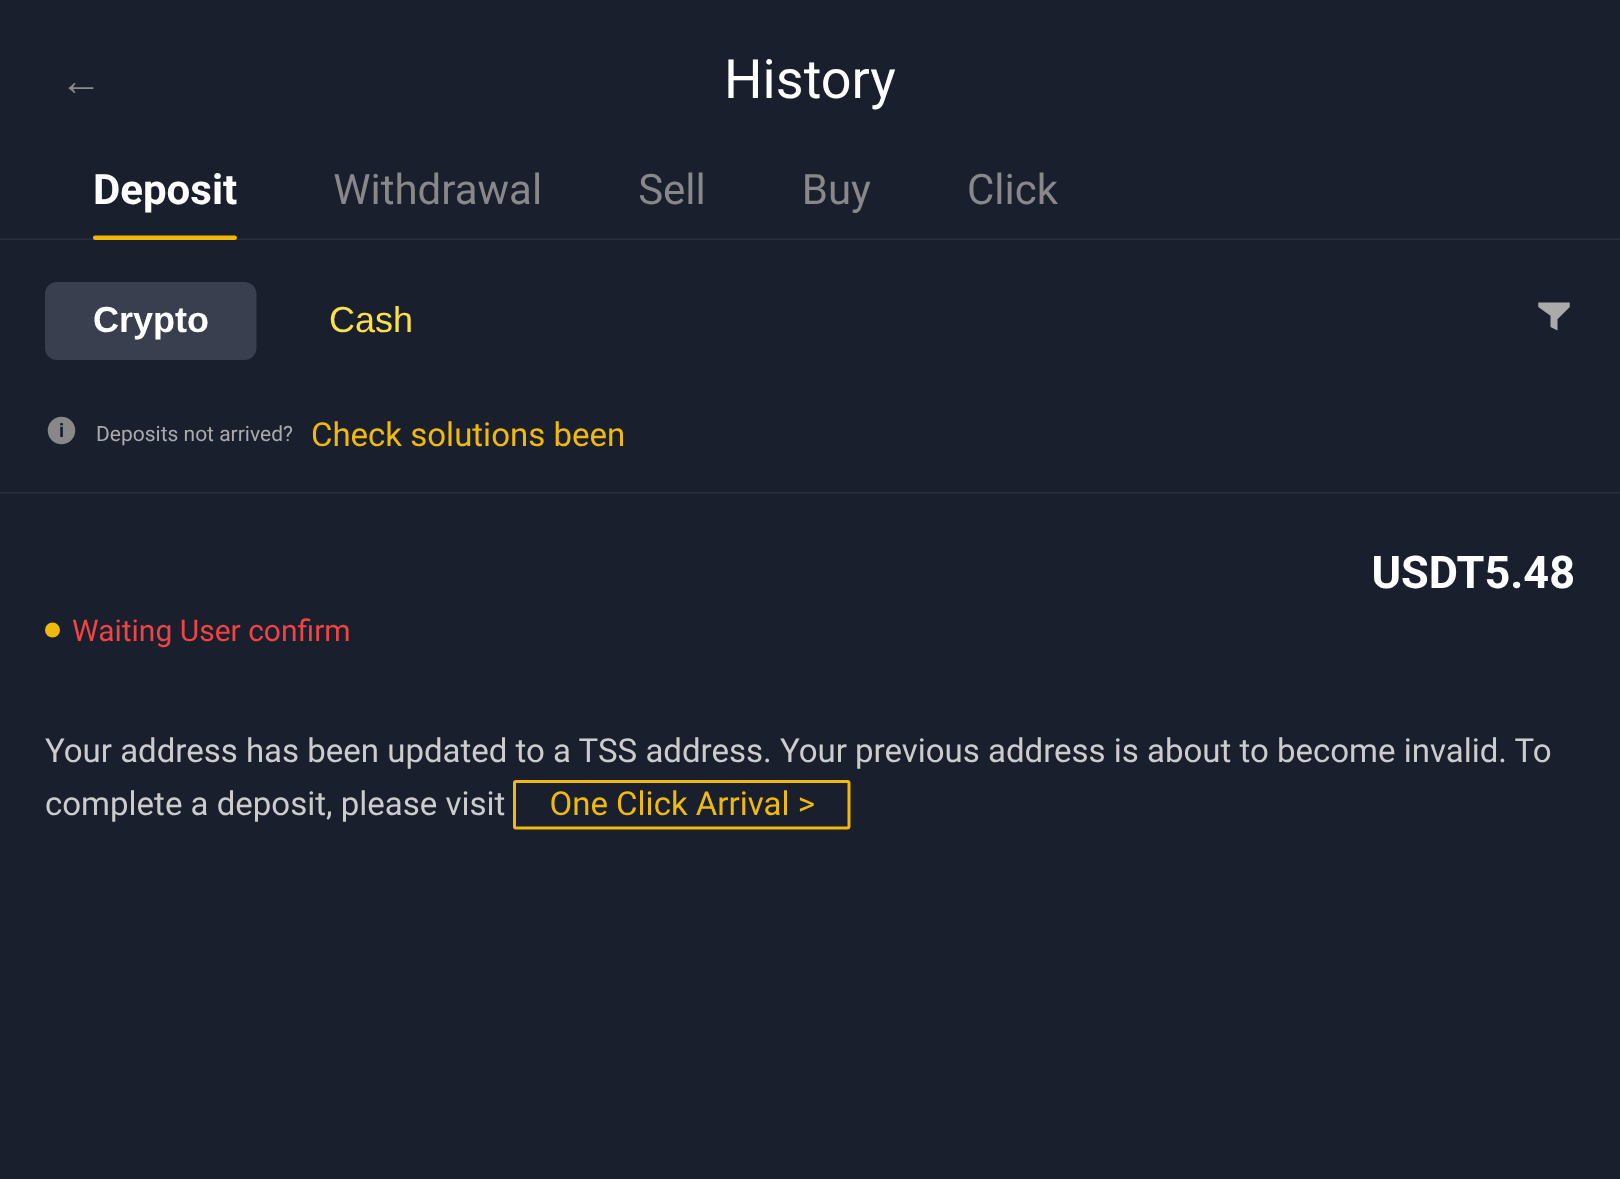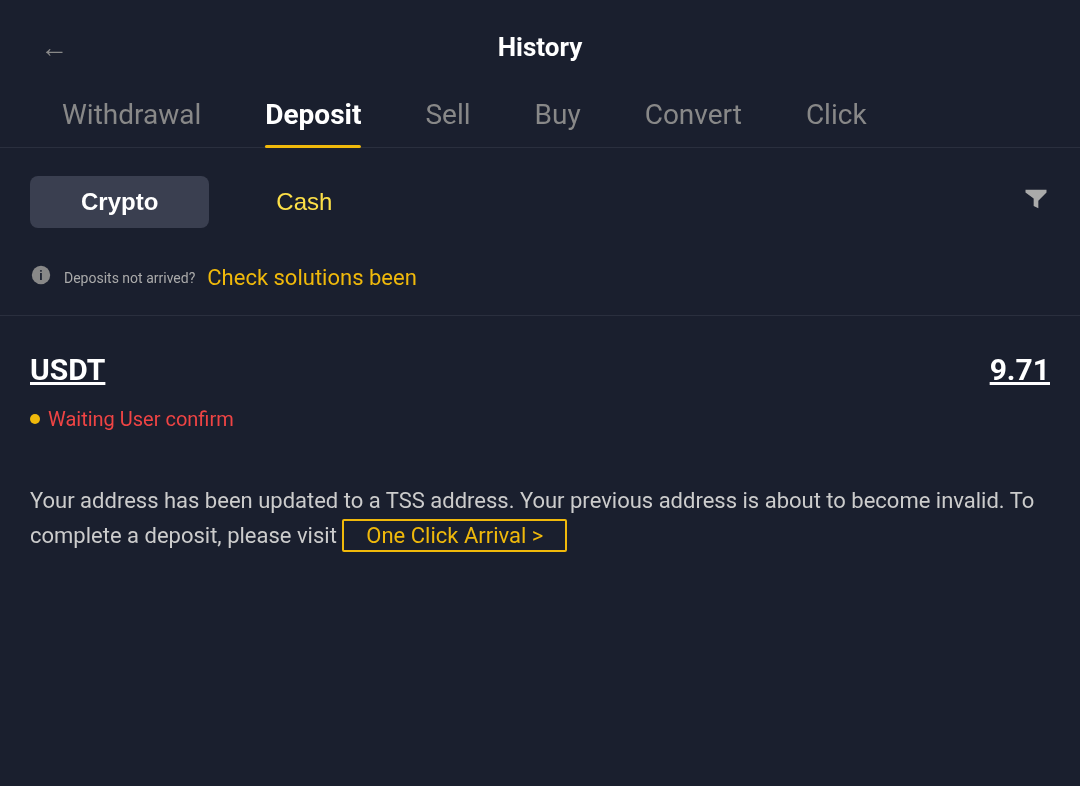--- a/index.html
+++ b/index.html
@@ -27,22 +27,22 @@
 
     .back-btn {
       position: absolute;
       left: 40px;
       cursor: pointer;
       color: #888;
       font-size: 28px;
     }
 
     .header-title {
-      font-size: 26px;
-      font-weight: 700;
+      font-size: 36px;
+      font-weight: 400;
       color: #ffffff;
     }
 
     .tabs-container {
       display: flex;
       align-items: center;
       padding: 0 30px;
       border-bottom: 1px solid #2a2f3e;
       gap: 0;
     }
@@ -79,21 +79,21 @@
       justify-content: space-between;
       padding: 28px 30px 20px 30px;
     }
 
     .filter-buttons {
       display: flex;
       gap: 16px;
     }
 
     .filter-btn {
-      padding: 12px 51px;
+      padding: 12px 32px;
       border-radius: 8px;
       font-size: 24px;
       cursor: pointer;
       border: none;
     }
 
     .filter-btn.active {
       background-color: #3a3f50;
       color: #ffffff;
       font-weight: 600;
@@ -140,24 +140,23 @@
       background-color: #2a2f3e;
       margin: 8px 0;
     }
 
     .transaction-item {
       padding: 28px 30px;
     }
 
     .transaction-header {
       display: flex;
-      justify-content: space-between;
+      justify-content: flex-end;
       align-items: flex-start;
-      margin-bottom: 20px;
-      text-decoration: underline;
+      margin-bottom: 8px;
     }
 
     .transaction-symbol {
       font-size: 30px;
       font-weight: 700;
       color: #ffffff;
     }
 
     .transaction-amount {
       font-size: 30px;
@@ -211,25 +210,24 @@
   </style>
 </head>
 <body>
 
 <div class="header">
   <span class="back-btn">←</span>
   <h1 class="header-title">History</h1>
 </div>
 
 <div class="tabs-container">
+  <div class="tab active">Deposit</div>
   <div class="tab">Withdrawal</div>
-  <div class="tab active">Deposit</div>
   <div class="tab">Sell</div>
   <div class="tab">Buy</div>
-  <div class="tab">Convert</div>
   <div class="tab">Click</div>
 </div>
 
 <div class="filter-section">
   <div class="filter-buttons">
     <button class="filter-btn active">Crypto</button>
     <button class="filter-btn inactive">Cash</button>
   </div>
   <span class="filter-icon">
     <svg width="28" height="28" viewBox="0 0 24 24" fill="#aaa">
@@ -247,21 +245,21 @@
   </span>
   <span class="notice-text">Deposits not arrived?</span>
   <a class="notice-link">Check solutions been</a>
 </div>
 
 <div class="divider"></div>
 
 <div class="transaction-item">
   <div class="transaction-header">
     <span class="transaction-symbol">USDT</span>
-    <span class="transaction-amount">9.71</span>
+    <span class="transaction-amount">5.48</span>
   </div>
   <div class="transaction-footer">
     <div class="transaction-status">
       <span class="status-dot"></span>
       <span>Waiting User confirm</span>
     </div>
   </div>
 </div>
 
 <div class="message-box">

